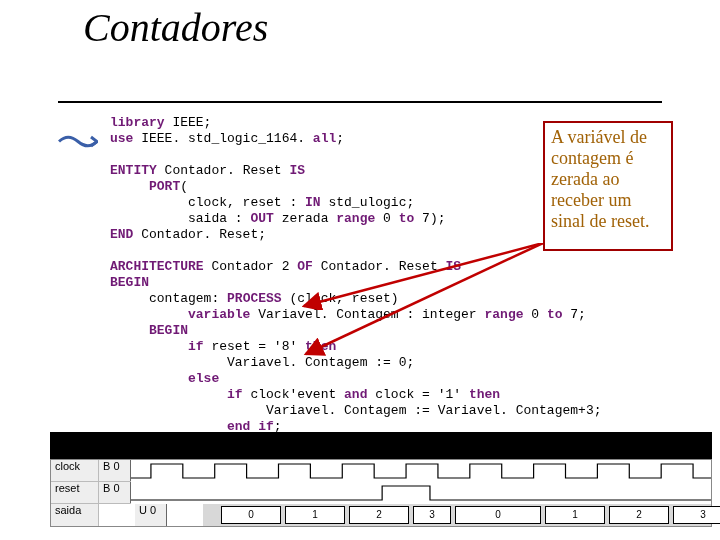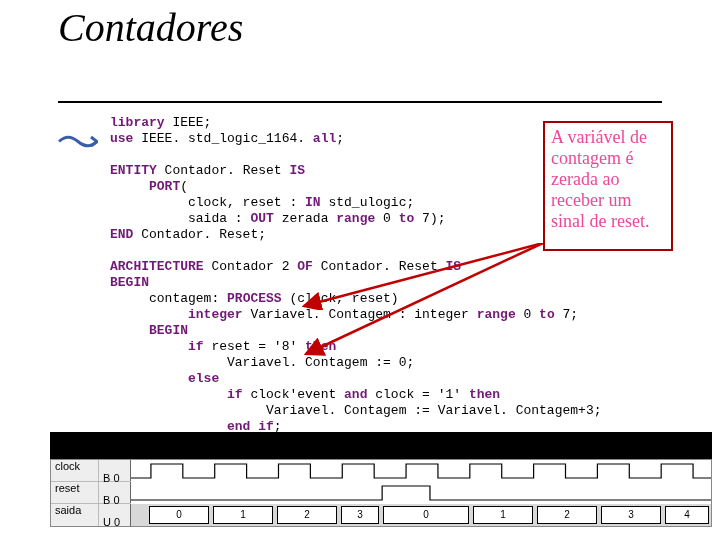--- a/index.html
+++ b/index.html
@@ -15,21 +15,21 @@
     width: 720px;
     height: 540px;
     background: #fff;
     padding: 0;
     position: relative;
   }
   .title {
     font-size: 40px;
     font-style: italic;
     font-weight: normal;
-    padding: 4px 0 0 58px;
+    padding: 4px 0 0 83px;
     color: #000;
   }
   .subtitle {
     font-size: 25px;
     font-style: italic;
     font-weight: normal;
     padding: 0 0 0 58px;
     color: #000;
   }
   .underline {
@@ -66,54 +66,54 @@
     left: 543px;
     top: 121px;
     width: 130px;
     height: 130px;
     background: #fff;
     border: 2px solid #a00000;
     padding: 4px 6px;
     font-family: "Times New Roman", serif;
     font-size: 18px;
     line-height: 21px;
-    color: #ec4899;
+    color: #a16207;
   }
   .arrow {
     position: absolute;
     pointer-events: none;
   }
   .wave-panel {
     position: absolute;
     left: 50px;
     top: 459px;
     width: 662px;
     height: 68px;
     background: #fff;
     border: 1px solid #888;
   }
   .wave-row {
     display: flex;
     height: 22px;
     border-bottom: 1px solid #bbb;
   }
-  .wave-row:last-child { border-bottom: none; }
+  .wave-row:last-child { border-bottom: none; gap: 36px; }
   .wave-label {
     width: 48px;
     font-family: Arial, sans-serif;
     font-size: 11px;
     padding: 0 2px 0 4px;
     border-right: 1px solid #bbb;
     background: #eee;
   }
   .wave-state {
     width: 32px;
     font-family: Arial, sans-serif;
     font-size: 11px;
-    padding: 12px 2px 0 4px;
+    padding: 0 2px 0 4px;
     border-right: 1px solid #666;
     background: #eee;
   }
   .wave-svg {
     flex: 1;
     height: 22px;
     background: #fff;
   }
   .wave-svg-saida { background: #d8d8d8; }
   .saida-cell {
@@ -156,21 +156,21 @@
 
 <span class="kw">ENTITY</span><span> Contador. Reset </span><span class="kw">IS</span>
 <span class="kw">     PORT</span><span>(</span>
 <span>          clock, reset : </span><span class="kw">IN</span><span> std_ulogic;</span>
 <span>          saida : </span><span class="kw">OUT</span><span> zerada </span><span class="kw">range</span><span> 0 </span><span class="kw">to</span><span> 7);</span>
 <span class="kw">END</span><span> Contador. Reset;</span>
 
 <span class="kw">ARCHITECTURE</span><span> Contador 2 </span><span class="kw">OF</span><span> Contador. Reset </span><span class="kw">IS</span>
 <span class="kw">BEGIN</span>
 <span>     contagem: </span><span class="kw">PROCESS</span><span> (clock, reset)</span>
-<span class="kw">          integer</span><span> Variavel. Contagem : integer </span><span class="kw">range</span><span> 0 </span><span class="kw">to</span><span> 7;</span>
+<span class="kw">          variable</span><span> Variavel. Contagem : integer </span><span class="kw">range</span><span> 0 </span><span class="kw">to</span><span> 7;</span>
 <span class="kw">     BEGIN</span>
 <span class="kw">          if</span><span> reset = '8' </span><span class="kw">then</span>
 <span>               Variavel. Contagem := 0;</span>
 <span class="kw">          else</span>
 <span class="kw">               if</span><span> clock'event </span><span class="kw">and</span><span> clock = '1' </span><span class="kw">then</span>
 <span>                    Variavel. Contagem := Variavel. Contagem+3;</span>
 <span class="kw">               end if</span><span>;</span></div>
 
   <div class="callout">A variável de contagem é zerada ao receber um sinal de reset.</div>
 

